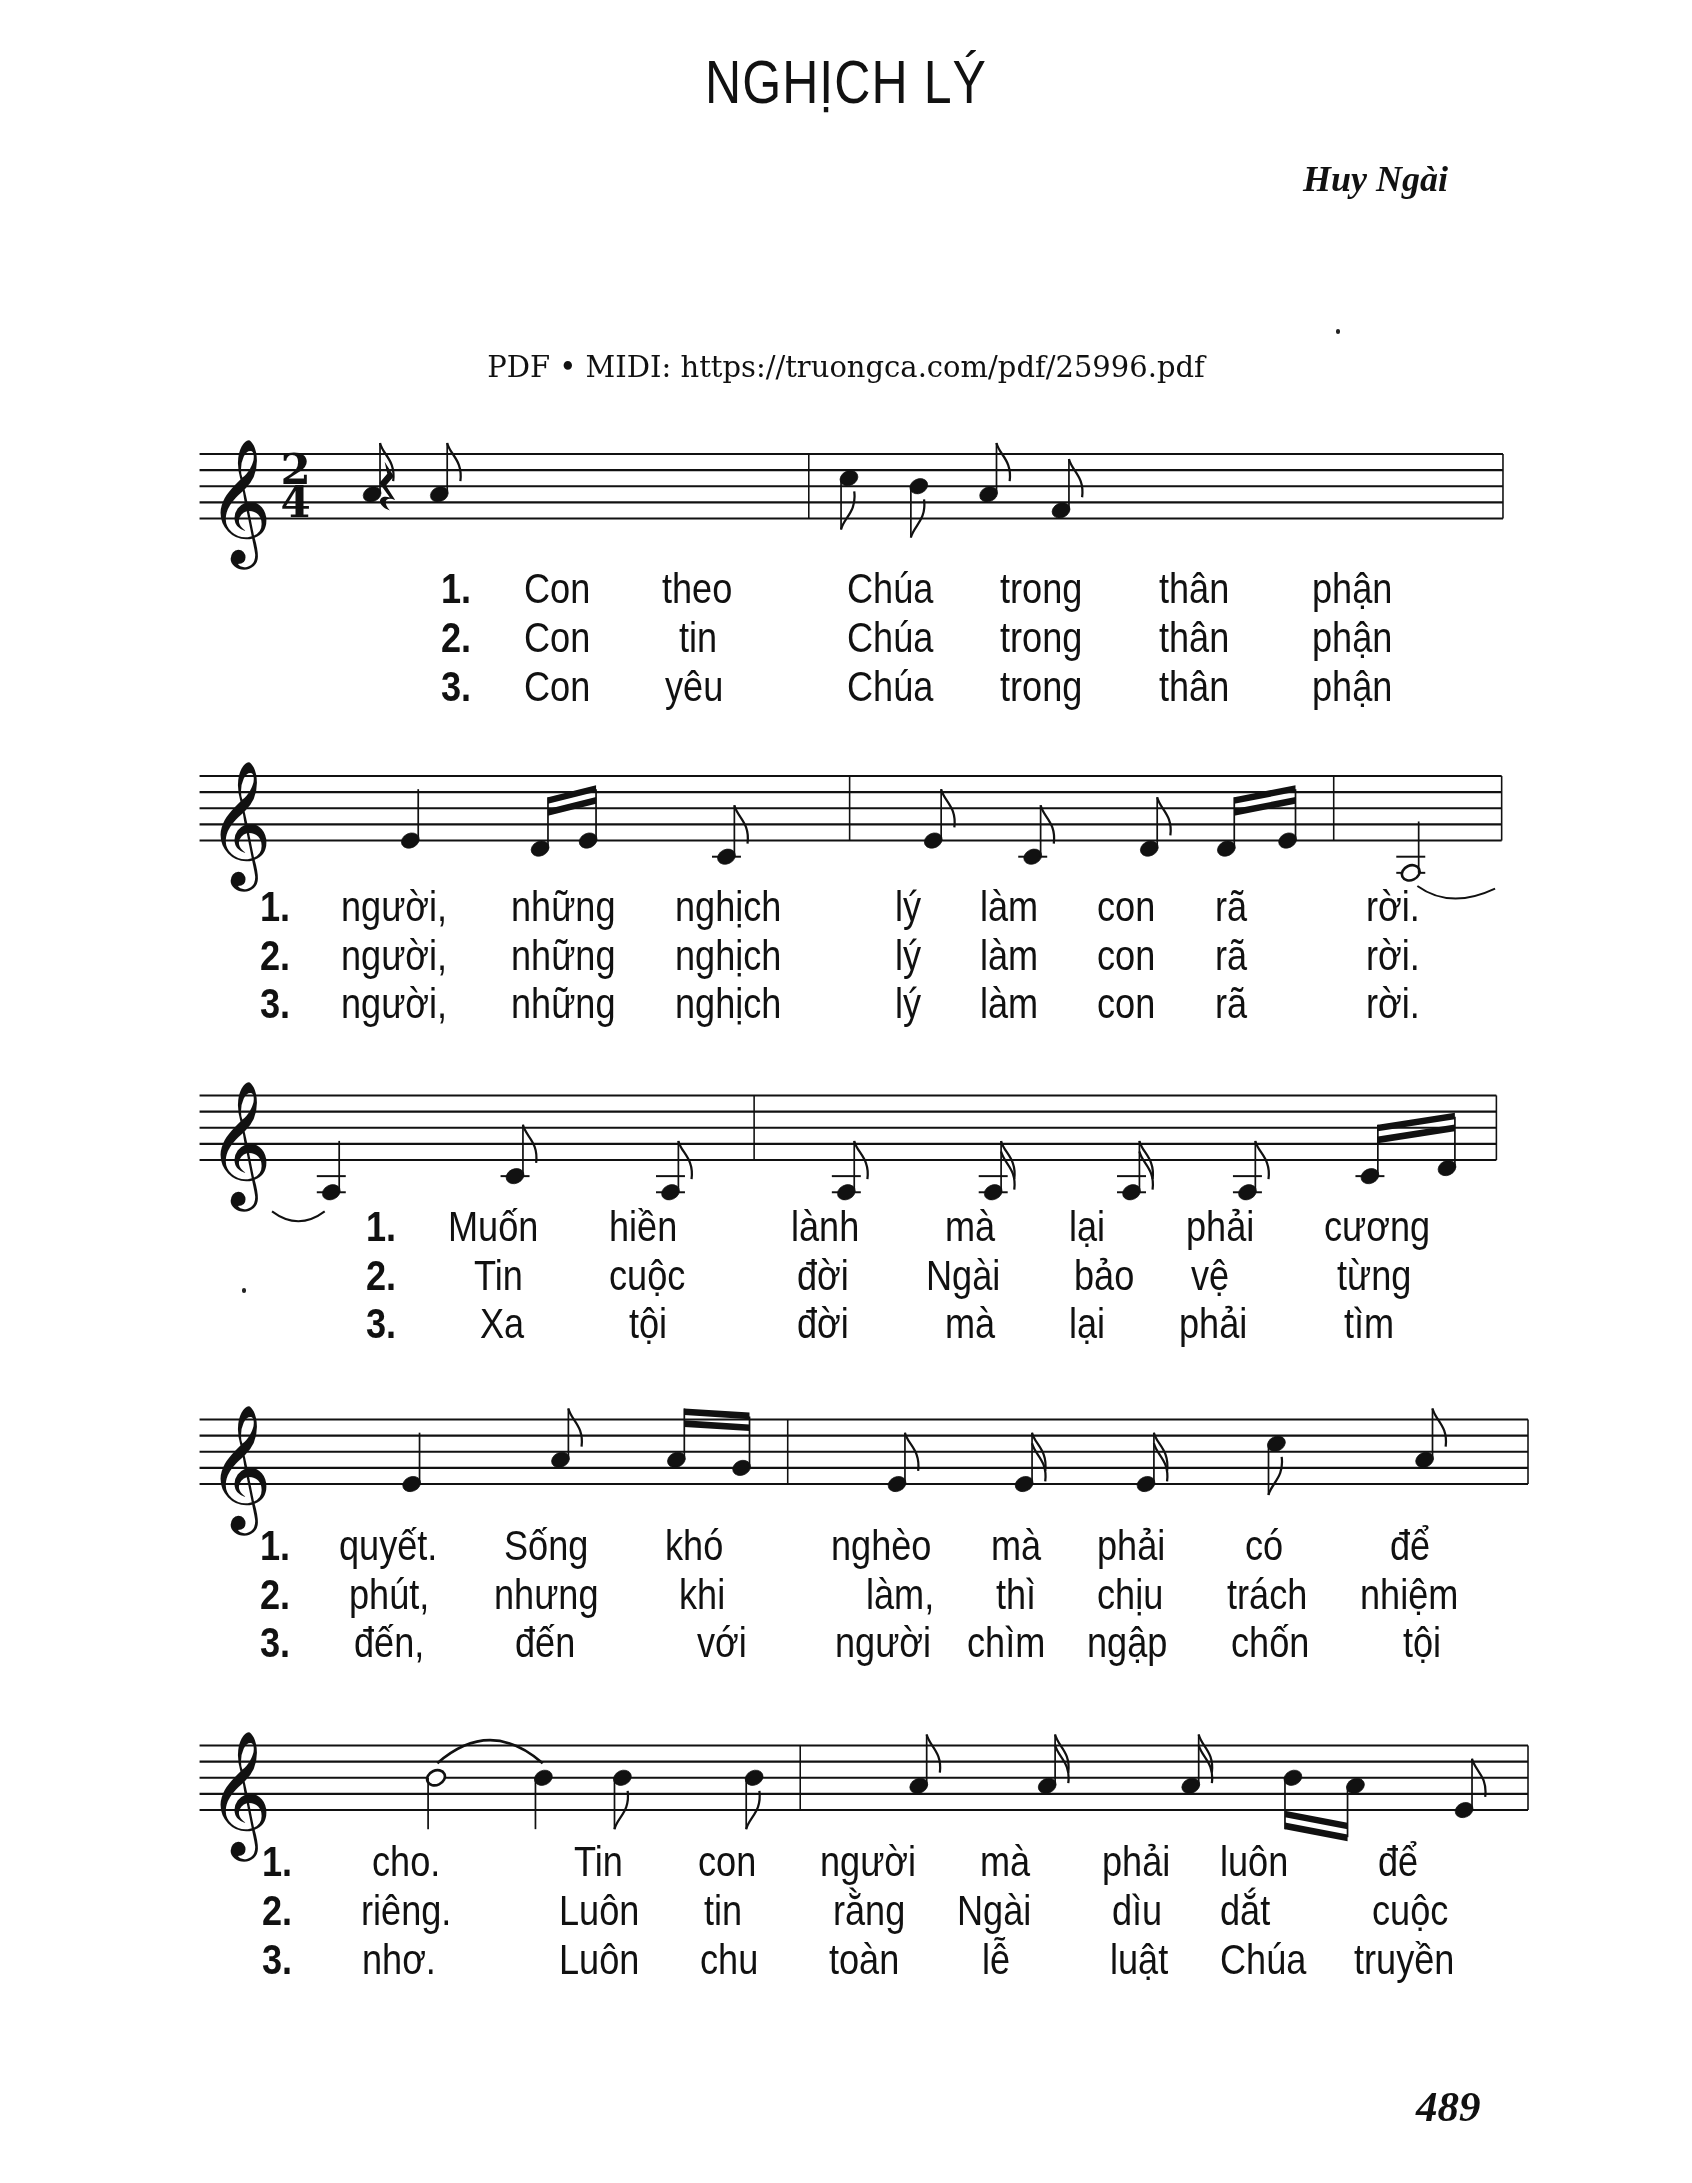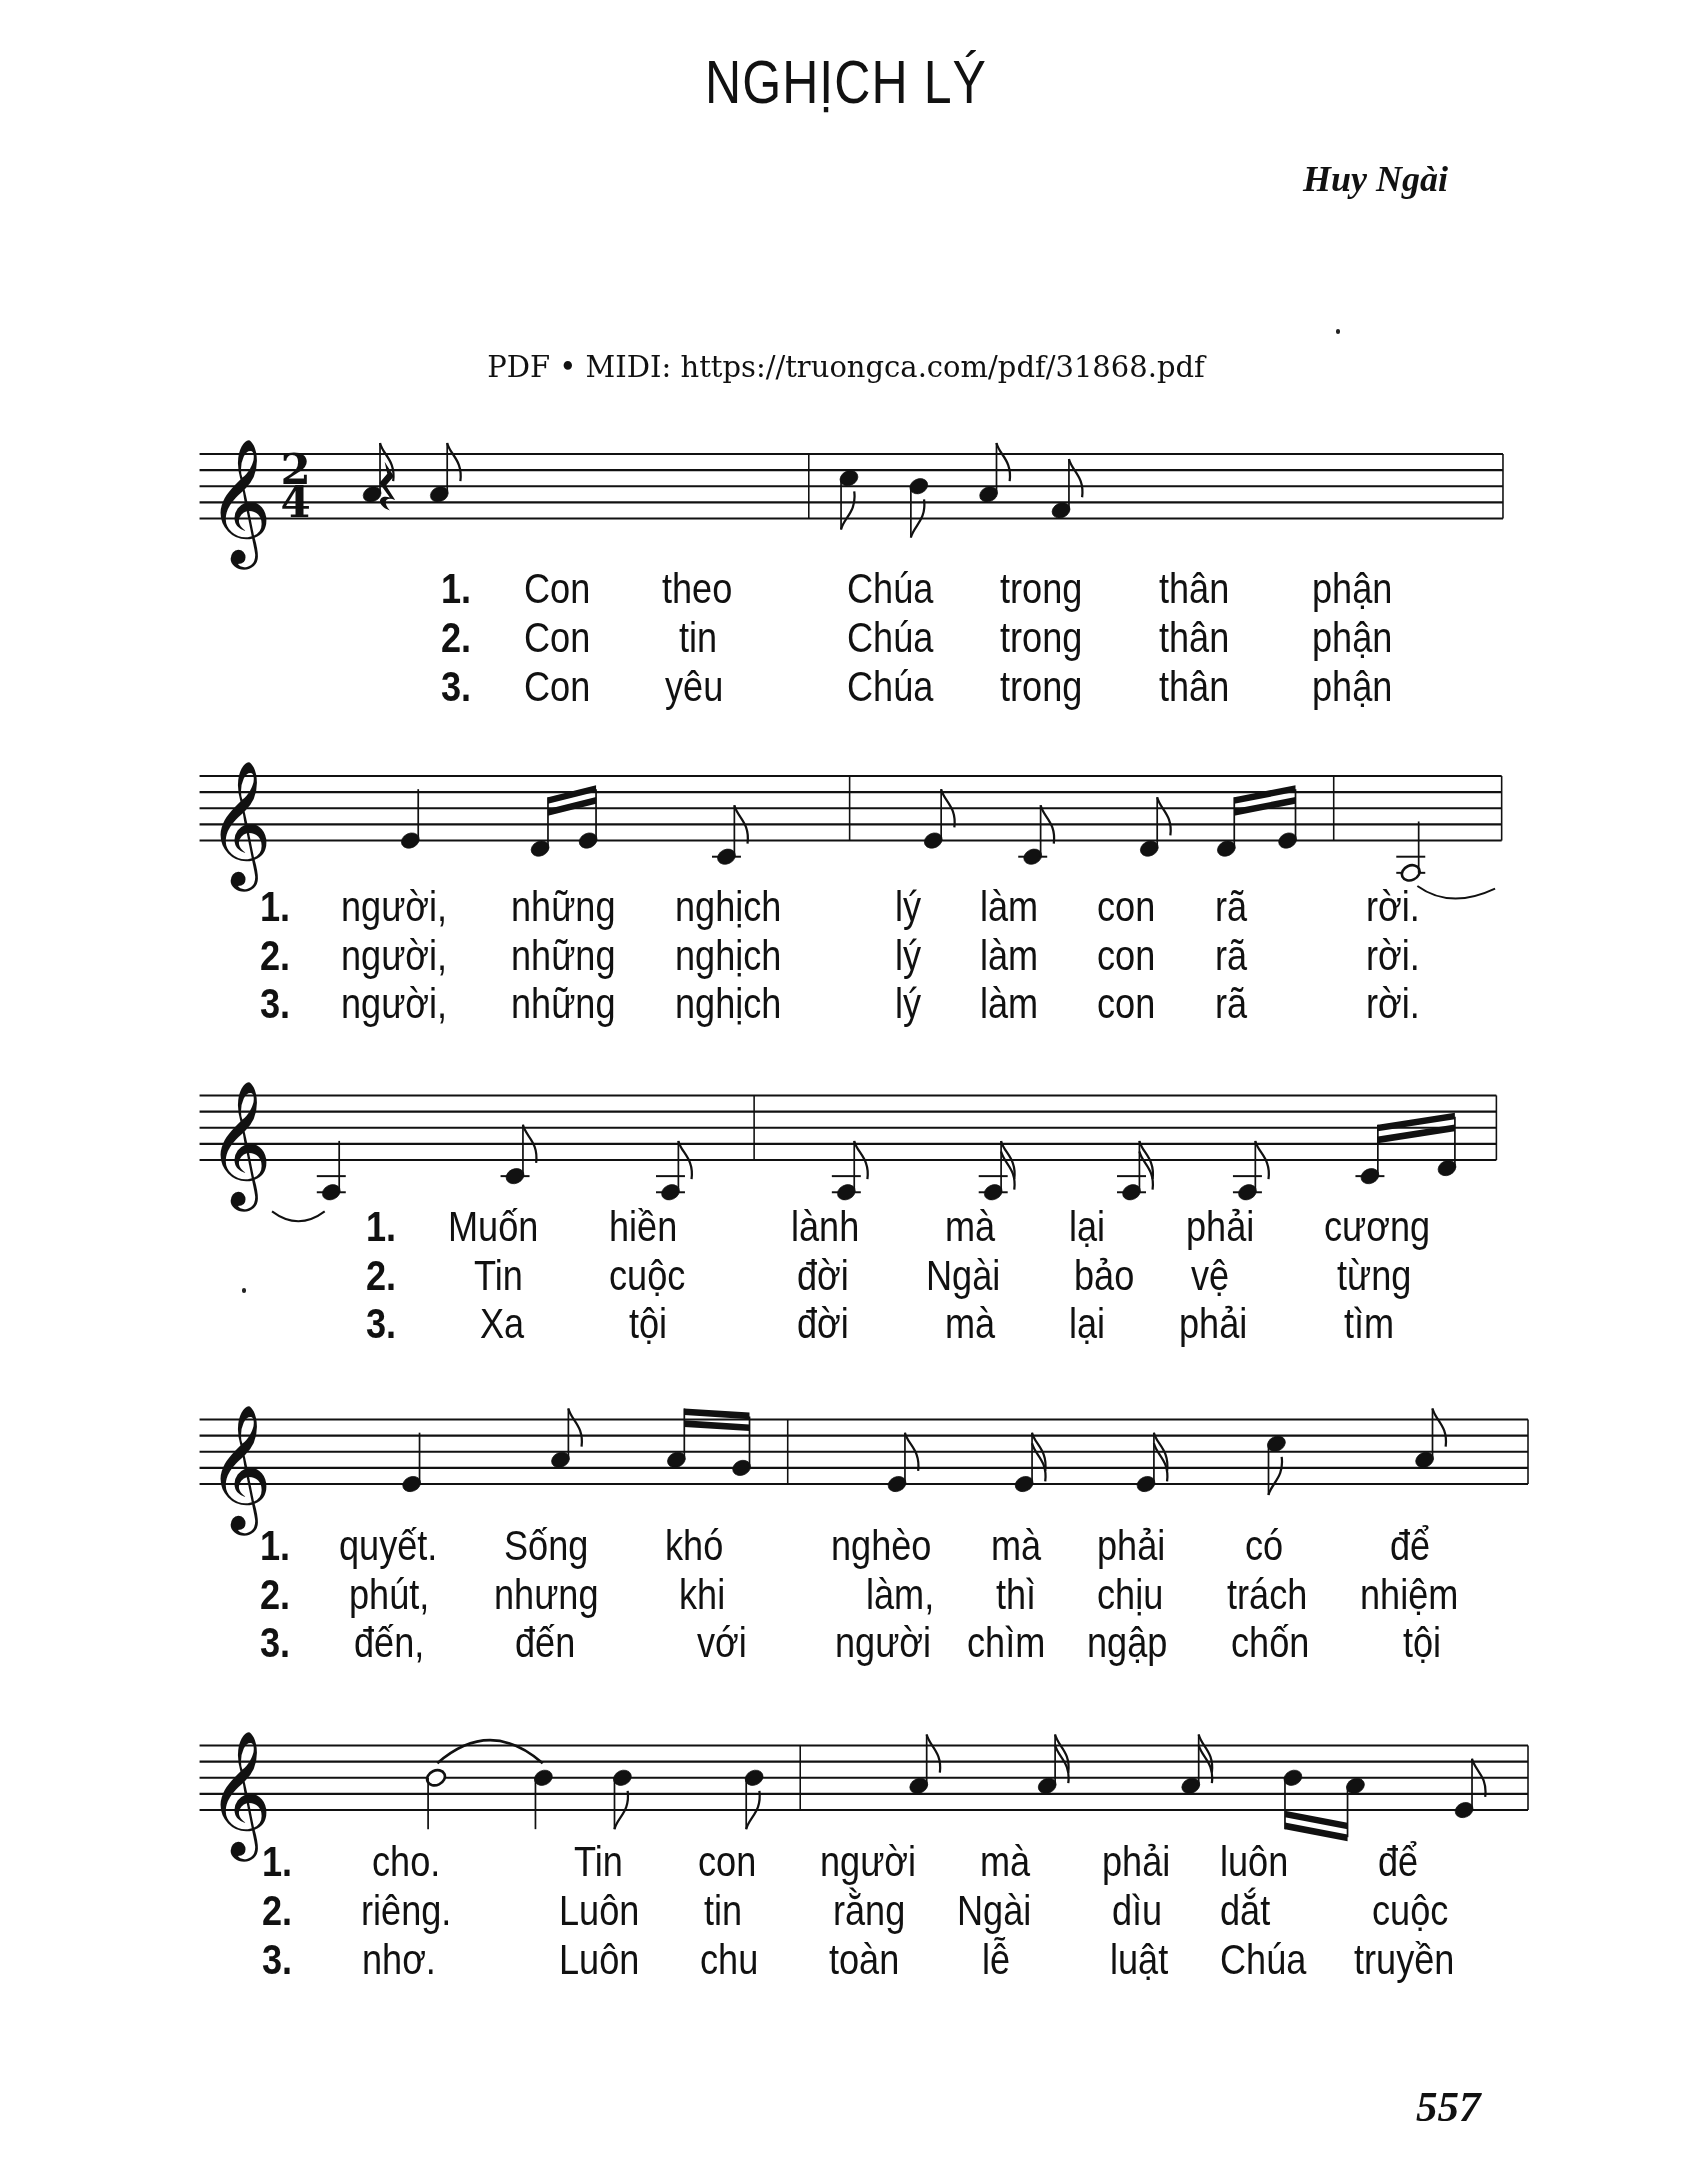--- a/index.html
+++ b/index.html
@@ -30,21 +30,21 @@
     transform: scaleX(0.86); transform-origin: 0 0;
   }
   .lyric-num { font-weight: 700; }
   .noise { position: absolute; width: 4px; height: 5.3px; background: #222; border-radius: 2px; }
 </style>
 </head>
 <body>
 
 <div class="title">NGHỊCH LÝ</div>
 <div class="composer">Huy Ngài</div>
-<div class="pdfline">PDF • MIDI: https://truongca.com/pdf/31868.pdf</div>
+<div class="pdfline">PDF • MIDI: https://truongca.com/pdf/25996.pdf</div>
 
 <div id="score">
     <div class="system" style="top: 0px;">
       <svg width="1692" height="2183" viewBox="0 0 2569 3314" style="position: absolute; left: 0px; top: 0px;">
         <g>
           <line x1="303" y1="689" x2="2282" y2="689" stroke="#111" stroke-width="3.2"></line>
           <line x1="303" y1="713.5" x2="2282" y2="713.5" stroke="#111" stroke-width="3.2"></line>
           <line x1="303" y1="738" x2="2282" y2="738" stroke="#111" stroke-width="3.2"></line>
           <line x1="303" y1="762.5" x2="2282" y2="762.5" stroke="#111" stroke-width="3.2"></line>
           <line x1="303" y1="787" x2="2282" y2="787" stroke="#111" stroke-width="3.2"></line>
@@ -509,14 +509,14 @@
         <span class="lyric-word" style="left: 1110px;">luật</span>
         <span class="lyric-word" style="left: 1220px;">Chúa</span>
         <span class="lyric-word" style="left: 1354px;">truyền</span>
       </div>
     </div>
   </div>
 
 <div class="noise" style="left:1336px;top:329px;"></div>
 <div class="noise" style="left:242px;top:1288px;"></div>
 
-<div class="pagenum">557</div>
+<div class="pagenum">489</div>
 
 
 </body></html>

